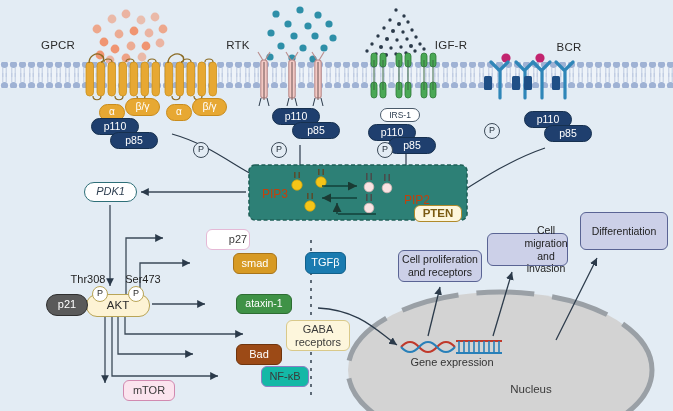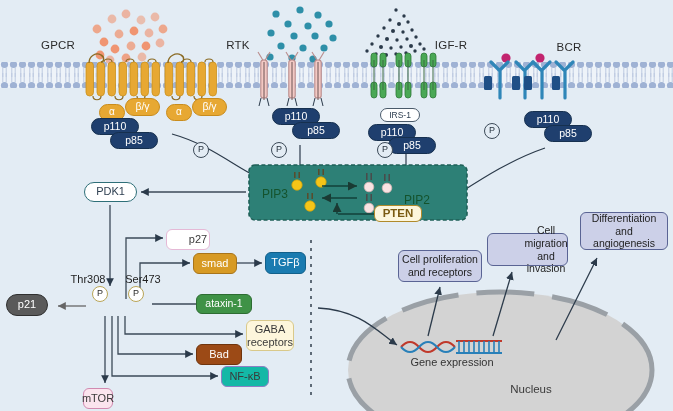--- a/index.html
+++ b/index.html
@@ -26,46 +26,47 @@
     font-size:11.5px;color:#2b2b2b;background:transparent;
     letter-spacing:.2px;
   }
   .pill{
     border-radius:9px;
     font-size:10.5px;
     border:1.1px solid rgba(0,0,0,.35);
   }
   .pill-blue{background:#1f3f6e;color:#ffffff;border-color:#16304f;border-radius:10px;}
   .pill-gold{background:#e7a833;color:#ffffff;border-color:#c98c1d;border-radius:11px;}
-  .pill-white{background:#ffffff;color:#2d3e50;border:1.2px solid #2e6f78;border-radius:10px;}
+  .pill-white{background:#ffffff;color:#2d3e50;border:1.2px solid #2e6f78;border-radius:10px;font-style:italic;}
   .pill-irs{background:#ffffff;color:#2d3e50;border:1.1px solid #4a5a6a;border-radius:9px;font-size:8.5px;}
 
   .box{
     border-radius:6px;
     font-size:11px;
     border:1.3px solid rgba(0,0,0,.4);
+    margin-left:40px;
   }
   .b-p21   {background:#5a5a5a;color:#ffffff;border-color:#2f2f2f;border-radius:11px;}
   .b-p27   {background:#ffffff;color:#3a3a3a;border-color:#e5b9d6;padding-left:20px;}
   .b-smad  {background:#d79a24;color:#ffffff;border-color:#a8741a;}
   .b-tgfb  {background:#1a7bb0;color:#ffffff;border-color:#12608a;}
   .b-atax  {background:#3f9246;color:#ffffff;border-color:#2d6c32;}
   .b-gaba  {background:#fdf6dc;color:#3a3a3a;border-color:#d9c98a;line-height:1.18;white-space:normal;}
   .b-bad   {background:#9c4a16;color:#ffffff;border-color:#6f340d;}
   .b-nfkb  {background:#14b8a6;color:#3a3a3a;border-color:#8d7fc4;}
   .b-mtor  {background:#fbe4ee;color:#3a3a3a;border-color:#d18ab0;}
   .b-pten  {background:#fdf6dc;color:#7a5a12;border-color:#b08a2a;font-weight:bold;font-size:11.5px;}
 
   .outcome{
     background:#ccd0e8;color:#222;border:1.3px solid #5a6494;border-radius:6px;
     font-size:10.5px;line-height:1.2;white-space:normal;padding:2px 3px;
   }
 
   .akt-label{font-size:11px;color:#222;}
-  .pip-label{font-size:12px;color:#14532d;}
+  .pip-label{font-size:12px;color:#c2410c;}
   .nuc-label{font-size:11.5px;color:#3a3a3a;}
   .gene-label{font-size:11px;color:#333;}
 </style>
 </head>
 <body>
 
 <div id="stage">
 
   <svg id="scene" viewBox="0 0 673 411">
     <defs>
@@ -407,49 +408,49 @@
   <div class="node" style="left:271px;top:142px;width:16px;height:16px;border:1.2px solid #3c4a58;border-radius:50%;font-size:9px;color:#26323e;background:#e3ecf4;">P</div>
   <div class="node" style="left:377px;top:142px;width:16px;height:16px;border:1.2px solid #3c4a58;border-radius:50%;font-size:9px;color:#26323e;background:#e3ecf4;">P</div>
   <div class="node" style="left:484px;top:123px;width:16px;height:16px;border:1.2px solid #3c4a58;border-radius:50%;font-size:9px;color:#26323e;background:#e3ecf4;">P</div>
 
   <div class="node pip-label" style="left:254px;top:186px;width:42px;height:16px;">PIP3</div>
   <div class="node pip-label" style="left:396px;top:192px;width:42px;height:16px;">PIP2</div>
   <div class="node box b-pten" style="left:374px;top:205px;width:48px;height:17px;">PTEN</div>
 
   <div class="node pill pill-white" style="left:84px;top:182px;width:53px;height:20px;font-size:11px;">PDK1</div>
 
+  <div class="node" style="left:86px;top:294px;width:64px;height:23px;background:#fdf3d4;border:1.4px solid #b9a557;border-radius:11px;font-size:11.5px;color:#2b2b2b;">AKT</div>
   <div class="node" style="left:92px;top:286px;width:16px;height:16px;background:#ffffff;border:1.3px solid #b9a557;border-radius:50%;font-size:9px;color:#2b2b2b;">P</div>
   <div class="node" style="left:128px;top:286px;width:16px;height:16px;background:#ffffff;border:1.3px solid #b9a557;border-radius:50%;font-size:9px;color:#2b2b2b;">P</div>
   <div class="node akt-label" style="left:63px;top:273px;width:50px;height:14px;">Thr308</div>
   <div class="node akt-label" style="left:118px;top:273px;width:50px;height:14px;">Ser473</div>
 
   <div class="node box b-p21" style="left:6px;top:294px;width:42px;height:22px;">p21</div>
   <div class="node box b-p27" style="left:166px;top:229px;width:44px;height:21px;">p27</div>
   <div class="node box b-smad" style="left:193px;top:253px;width:44px;height:21px;">smad</div>
   <div class="node box b-tgfb" style="left:265px;top:252px;width:41px;height:22px;">TGFβ</div>
   <div class="node box b-atax" style="left:196px;top:294px;width:56px;height:20px;font-size:10.5px;">ataxin-1</div>
 
-  <div class="node box b-gaba" style="left:246px;top:320px;width:48px;height:31px;flex-direction:column;">
+  <div class="node box b-gaba" style="left:246px;top:320px;width:64px;height:31px;flex-direction:column;">
     <span>GABA</span>
     <span>receptors</span>
   </div>
 
   <div class="node box b-bad" style="left:196px;top:344px;width:46px;height:21px;">Bad</div>
   <div class="node box b-nfkb" style="left:221px;top:366px;width:48px;height:21px;">NF-κB</div>
-  <div class="node box b-mtor" style="left:83px;top:388px;width:30px;height:21px;text-align:center;">mTOR</div>
+  <div class="node box b-mtor" style="left:83px;top:380px;width:52px;height:21px;text-align:center;">mTOR</div>
 
   <div class="node outcome" style="left:398px;top:250px;width:84px;height:32px;flex-direction:column;">
     <span>Cell proliferation</span>
     <span>and receptors</span>
   </div>
   <div class="node outcome" style="left:487px;top:233px;width:81px;height:33px;flex-direction:column;padding-left:40px;">
     <span>Cell migration</span>
     <span>and invasion</span>
   </div>
   <div class="node outcome" style="left:580px;top:212px;width:88px;height:38px;flex-direction:column;">
     <span>Differentiation</span>
-    <span>and angiogenesis</span>
   </div>
 
   <div class="node gene-label" style="left:400px;top:355px;width:104px;height:16px;">Gene expression</div>
   <div class="node nuc-label" style="left:500px;top:381px;width:62px;height:16px;">Nucleus</div>
 
 </div>
 
 </body></html>

